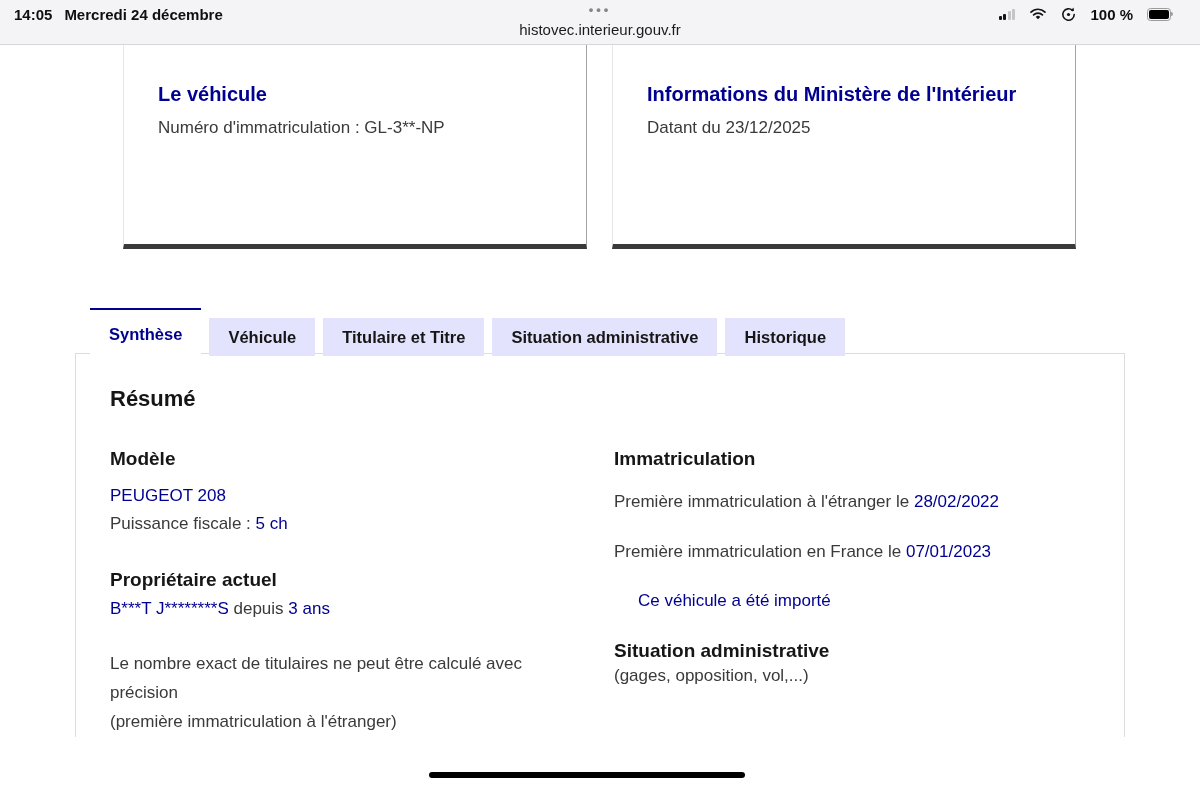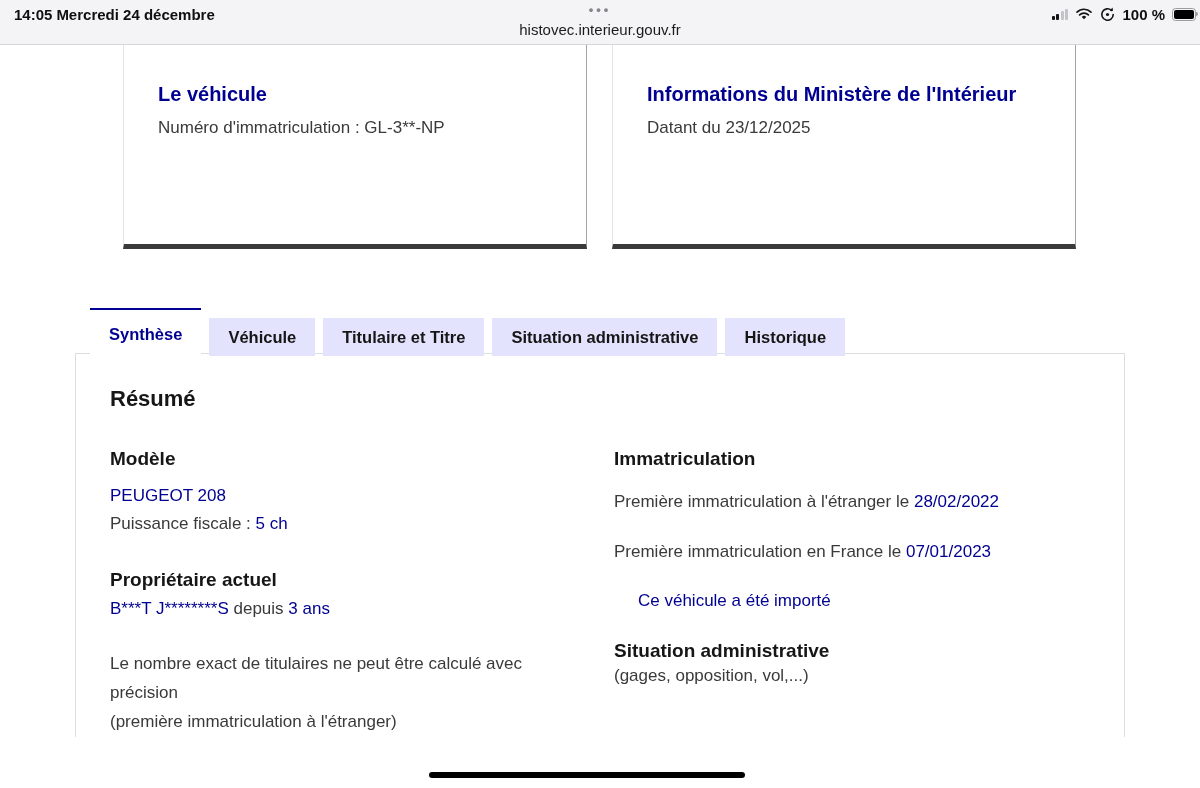--- a/index.html
+++ b/index.html
@@ -6,34 +6,34 @@
   html,body { width:1200px; height:788px; overflow:hidden; }
   body { font-family:"Liberation Sans", sans-serif; background:#ffffff; position:relative; }
 
   
   .status-bar {
     position:absolute; left:0; top:0; width:1200px; height:45px;
     background:#f4f3f5; border-bottom:1px solid #d6d5da;
   }
   .sb-left {
     position:absolute; left:14px; top:5px; height:18px;
-    display:flex; align-items:center; gap:4px;
+    display:flex; align-items:center; gap:12px;
     font-size:15px; font-weight:600; color:#0f0f10;
   }
   .sb-dots {
     position:absolute; left:0; right:0; top:4px; text-align:center;
     color:#86868b; font-size:13px; letter-spacing:3px; font-weight:700; line-height:12px;
   }
   .sb-url {
     position:absolute; left:0; right:0; top:21px; text-align:center;
     font-size:15px; color:#1b1b1d;
   }
   .sb-right {
-    position:absolute; right:1px; top:4px; height:20px;
-    display:flex; align-items:center; gap:7px;
+    position:absolute; right:26px; top:4px; height:20px;
+    display:flex; align-items:center; gap:14px;
   }
   .sb-right .pct { font-size:15px; font-weight:600; color:#0f0f10; }
 
   .sig { display:flex; align-items:flex-end; gap:1.5px; height:11px; }
   .sig i { display:block; width:3px; border-radius:1px; background:#c3c3c8; }
   .sig i:nth-child(1){ height:4px;  background:#141414; }
   .sig i:nth-child(2){ height:6px;  background:#141414; }
   .sig i:nth-child(3){ height:8.5px; }
   .sig i:nth-child(4){ height:11px; }
 

